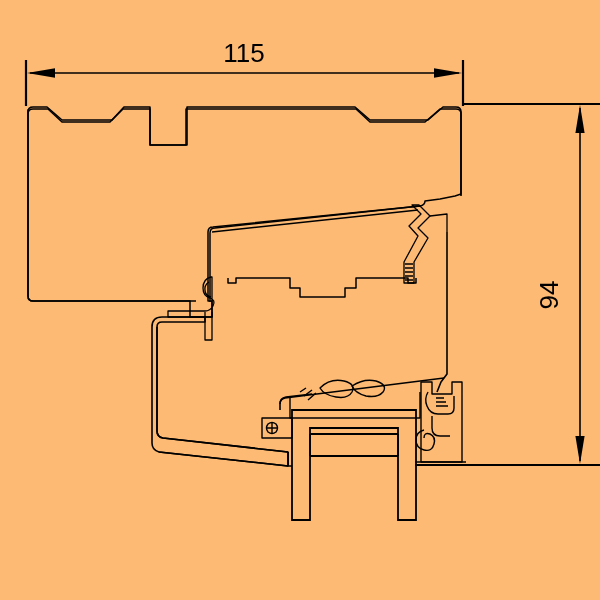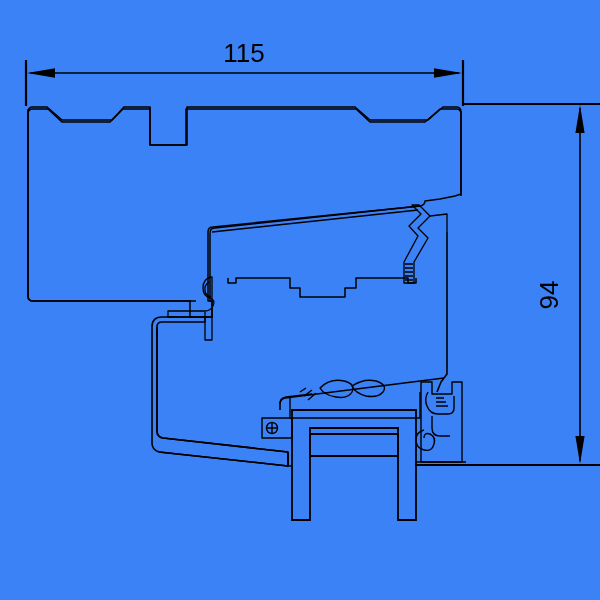--- a/index.html
+++ b/index.html
@@ -1,18 +1,18 @@
 <!DOCTYPE html>
 <html><head>
 <meta charset="utf-8">
 <style>
   html,body{margin:0;padding:0;background:#ffffff;}
   body{width:600px;height:600px;overflow:hidden;
        font-family:"Liberation Sans", sans-serif;}
-  #stage{position:relative;width:600px;height:600px;background:#3b82f6;}
+  #stage{position:relative;width:600px;height:600px;background:#fdba74;}
   svg{display:block;}
   .dimtext{font-family:"Liberation Sans", sans-serif;font-size:26px;fill:#000;}
   .vdimtext{font-family:"Liberation Sans", sans-serif;font-size:26px;fill:#000;}
 </style>
 </head>
 <body>
 
 <div id="stage">
 
   <svg width="600" height="600" viewBox="0 0 600 600">

